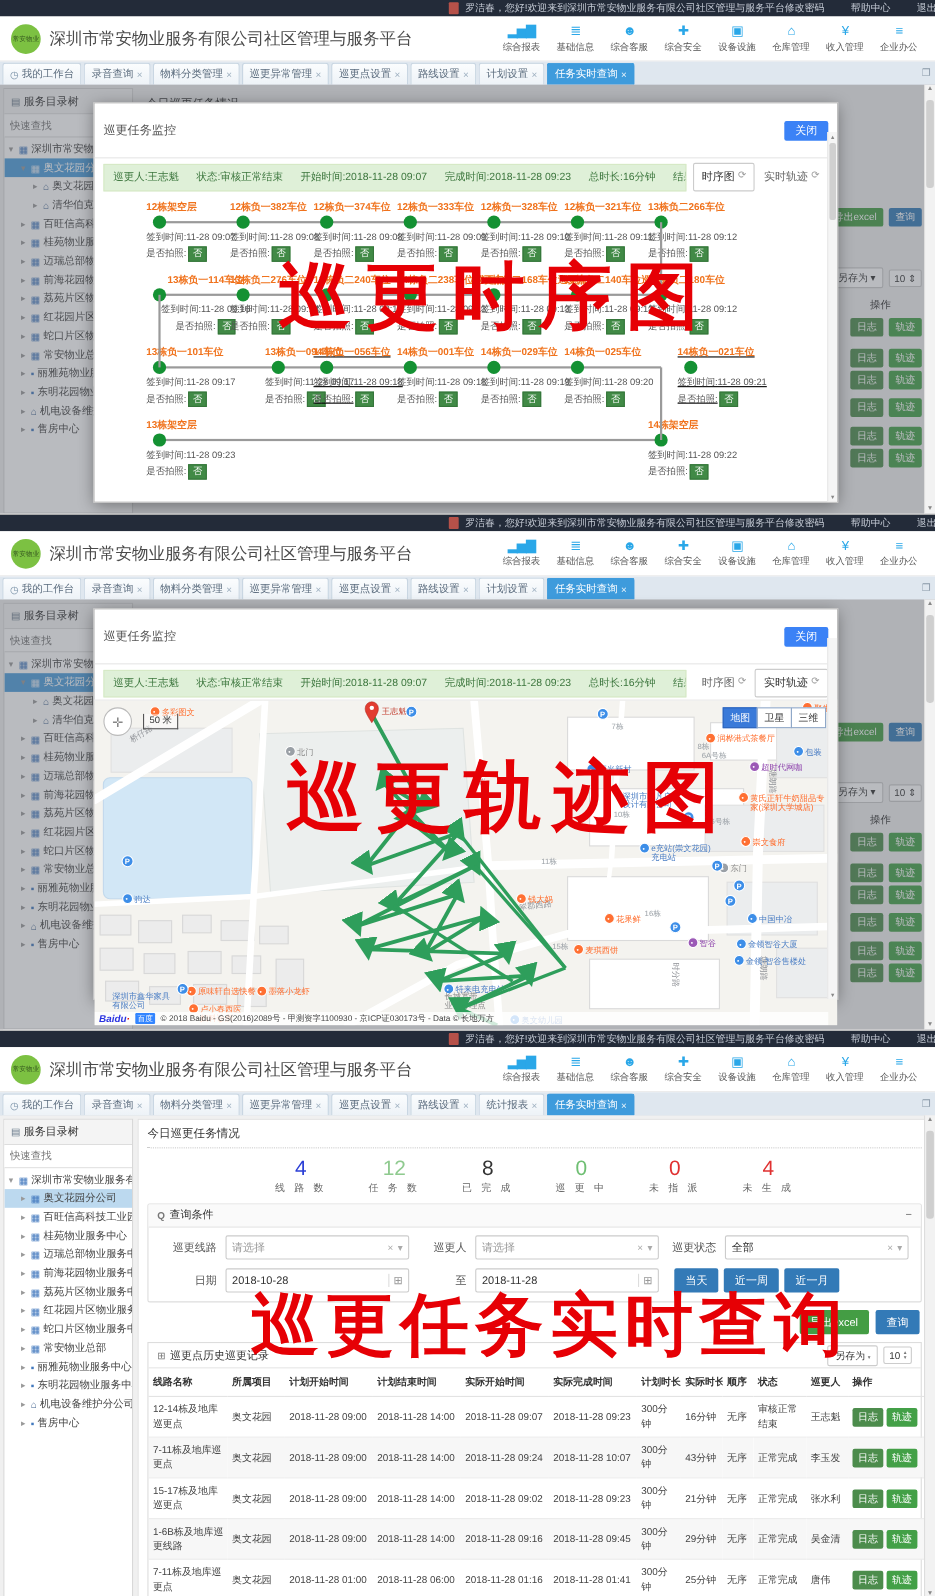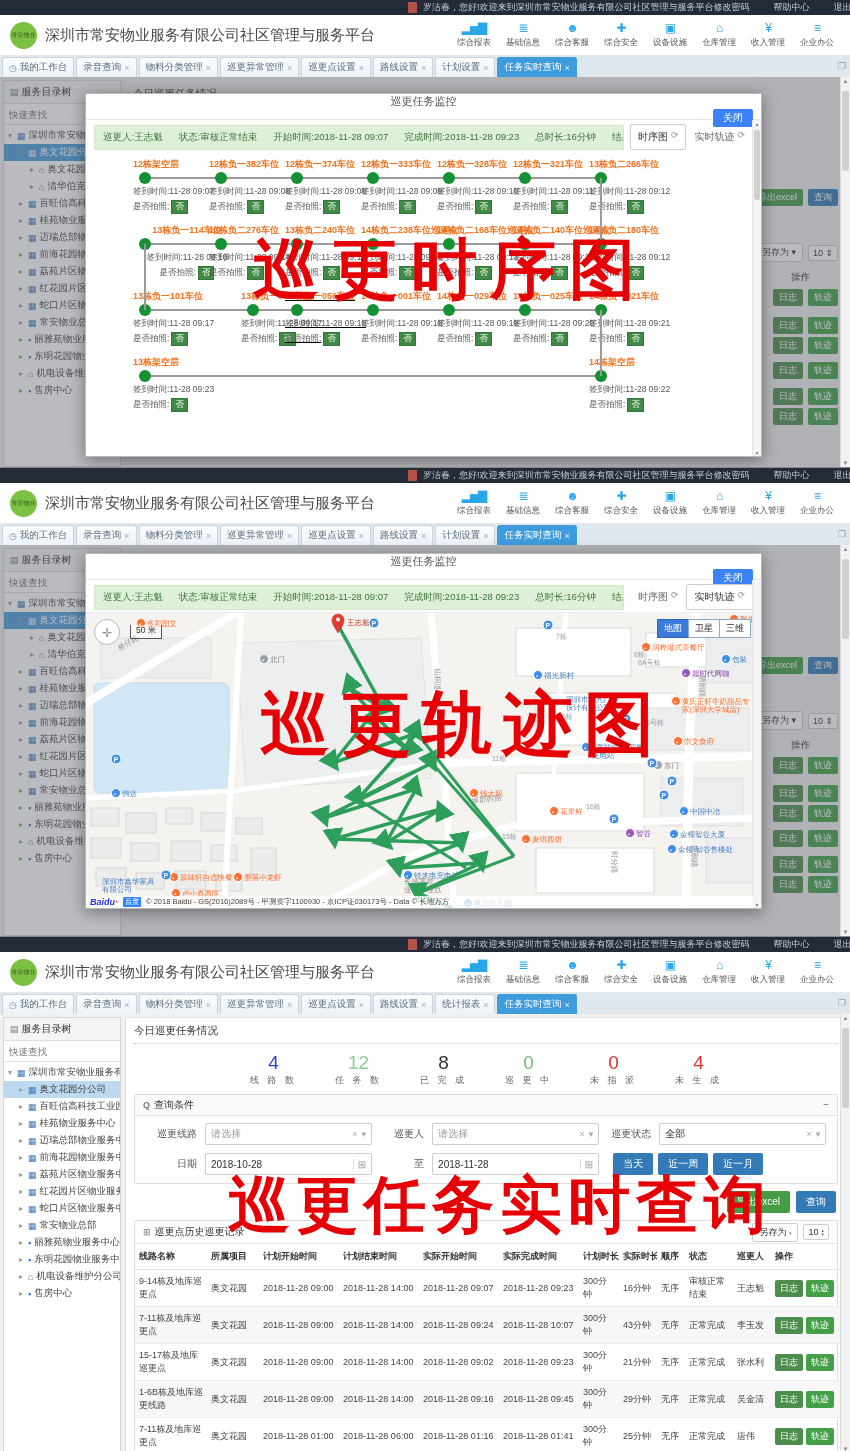--- a/index.html
+++ b/index.html
@@ -51,21 +51,21 @@
   .varr{position:absolute;left:0;right:0;text-align:center;font-size:6px;color:#888;}
   
   .behind{position:absolute;inset:0;z-index:1;}
   .bh-title{position:absolute;left:12px;top:10px;font-size:10.5px;color:#333;}
   .bh-row{position:absolute;right:12px;display:flex;gap:5px;align-items:center;}
   .bh-op{position:absolute;right:40px;font-size:9.5px;color:#333;}
   
   .modal{position:absolute;left:85px;width:677px;background:#fff;z-index:6;box-shadow:0 3px 14px rgba(0,0,0,.4);border:1px solid #b9b9b9;box-sizing:border-box;}
   .m-a{top:16px;height:364px;}
   .m-b{top:8px;height:356px;}
-  .mhead{height:25px;border-bottom:1px solid #e5e5e5;display:flex;align-items:center;padding:0 8px;flex-direction:column;}
+  .mhead{height:25px;border-bottom:1px solid #e5e5e5;display:flex;align-items:center;padding:12px 8px;}
   .mtitle{font-size:11px;color:#555;}
   .mclose{margin-left:auto;background:#3b82f6;color:#fff;font-size:10px;padding:2px 10px;border-radius:2px;cursor:pointer;}
   .minfo-row{display:flex;align-items:center;padding:4px 8px 2px;}
   .minfo{flex:1;background:#dff0d8;border:1px solid #d6e9c6;color:#3c763d;font-size:9.5px;padding:5px 8px;display:flex;gap:16px;white-space:nowrap;overflow:hidden;}
   .mtoggles{display:flex;margin-left:6px;flex:none;}
   .vtog{font-size:10px;color:#666;padding:5px 7px;cursor:pointer;white-space:nowrap;border:1px solid transparent;display:flex;align-items:flex-start;}
   .vtog.on{border:1px solid #ccc;background:#fff;color:#333;border-radius:2px;}
   .refr{font-style:normal;color:#999;margin-left:3px;font-size:9px;}
   .mlegend{display:flex;justify-content:flex-end;gap:16px;padding:5px 18px 1px;font-size:9.5px;color:#555;}
   .lg-it{display:flex;align-items:center;}
@@ -499,21 +499,21 @@
               <i class="tl-dot"></i>
               <div class="tl-time">签到时间:11-28 09:19</div>
               <div class="tl-photo"><span>是否拍照:</span><b class="tl-badge">否</b></div>
             </div>
             <div class="tl-node" style="left: 413px; top: 136px;">
               <div class="tl-name">14栋负一025车位</div>
               <i class="tl-dot"></i>
               <div class="tl-time">签到时间:11-28 09:20</div>
               <div class="tl-photo"><span>是否拍照:</span><b class="tl-badge">否</b></div>
             </div>
-            <div class="tl-node" style="left: 489px; top: 136px;">
+            <div class="tl-node" style="left: 516px; top: 136px; text-decoration: underline;">
               <div class="tl-name">14栋负一021车位</div>
               <i class="tl-dot"></i>
               <div class="tl-time">签到时间:11-28 09:21</div>
               <div class="tl-photo"><span>是否拍照:</span><b class="tl-badge">否</b></div>
             </div>
             <div class="tl-line" style="left: 45px; width: 456px; top: 221px;"></div>
             <div class="tl-node" style="left: 33px; top: 202px;">
               <div class="tl-name">13栋架空层</div>
               <i class="tl-dot"></i>
               <div class="tl-time">签到时间:11-28 09:23</div>
@@ -1331,21 +1331,21 @@
                   <th>计划时长</th>
                   <th>实际时长</th>
                   <th>顺序</th>
                   <th>状态</th>
                   <th>巡更人</th>
                   <th>操作</th>
                 </tr>
               </thead>
               <tbody>
                 <tr>
-                  <td>9-14栋及地库巡更点</td>
+                  <td>12-14栋及地库巡更点</td>
                   <td>奥文花园</td>
                   <td class="nowrap">2018-11-28 09:00</td>
                   <td class="nowrap">2018-11-28 14:00</td>
                   <td class="nowrap">2018-11-28 09:07</td>
                   <td class="nowrap">2018-11-28 09:23</td>
                   <td>300分钟</td>
                   <td>16分钟</td>
                   <td>无序</td>
                   <td>审核正常结束</td>
                   <td>王志魁</td>

